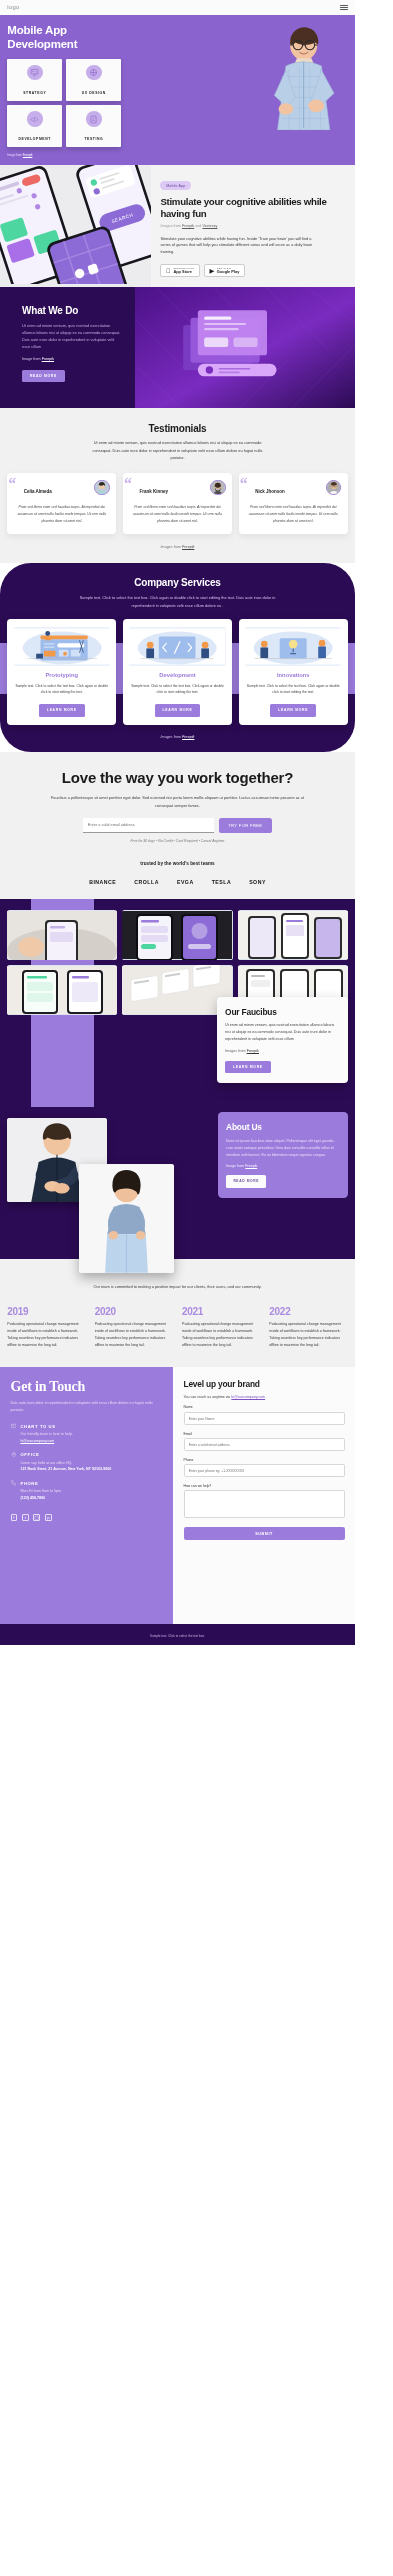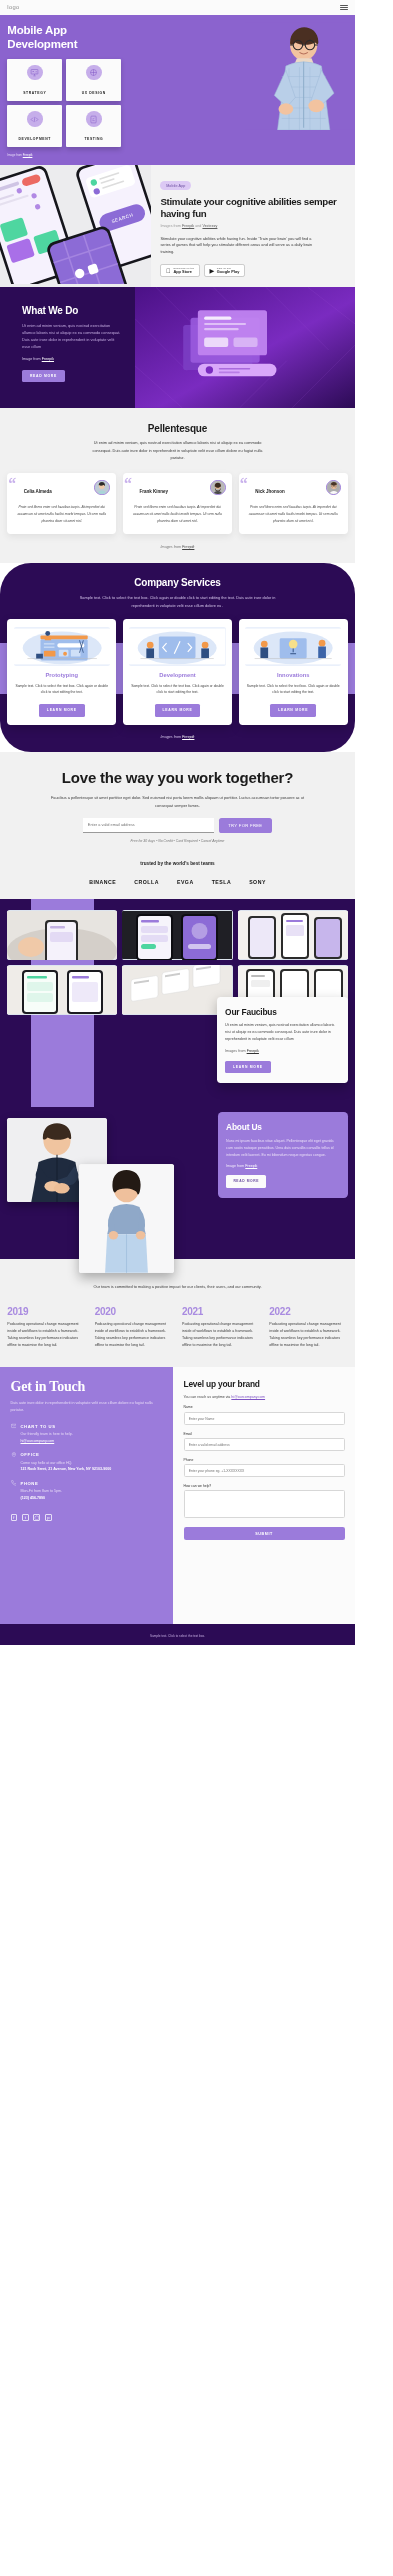--- a/index.html
+++ b/index.html
@@ -319,21 +319,21 @@
             <path d="M109 170h116M109 210h116M109 250h116M140 137v180M180 137v180"></path>
           </g>
           <circle cx="150" cy="205" r="9" fill="#fff"></circle>
           <rect x="168" y="196" width="18" height="18" rx="4" fill="#fff"></rect>
         </g>
       </svg>
     </div>
 
     <div class="app-copy">
       <span class="pill">Mobile App</span>
-      <h2>Stimulate your cognitive abilities semper having fun</h2>
+      <h2>Stimulate your cognitive abilities while having fun</h2>
       <div class="credit">
         <span>Images from</span>
         <u>Freepik</u>
         <span>and</span>
         <u>Vecteezy</u>
       </div>
       <p class="body">Stimulate your cognitive abilities while having fun. Inside 'Train your brain' you will find a series of games that will help you stimulate different areas and will serve as a daily brain training.</p>
       <div class="stores">
         <div class="store">
           <span class="gl"></span>
@@ -390,21 +390,21 @@
       <p>Ut enim ad minim veniam, quis nostrud exercitation ullamco laboris nisi ut aliquip ex ea commodo consequat. Duis aute irure dolor in reprehenderit in voluptate velit esse cillum</p>
       <div class="credit2">
         <span>Image from</span>
         <u>Freepik</u>
       </div>
       <button class="btn-purple">READ MORE</button>
     </div>
   </section>
 
   <section class="testi">
-    <h2>Pellentesque</h2>
+    <h2>Testimonials</h2>
     <p class="lead">Ut enim ad minim veniam, quis nostrud exercitation ullamco laboris nisi ut aliquip ex ea commodo consequat. Duis aute irure dolor in reprehenderit in voluptate velit esse cillum dolore eu fugiat nulla pariatur.</p>
     <div class="tcards">
 
       <div class="tcard">
         <div class="tc-head">
           <div class="tc-name">
             <span class="quote">“</span>
             <span>Celia Almeda</span>
           </div>
           <div class="avatar">

